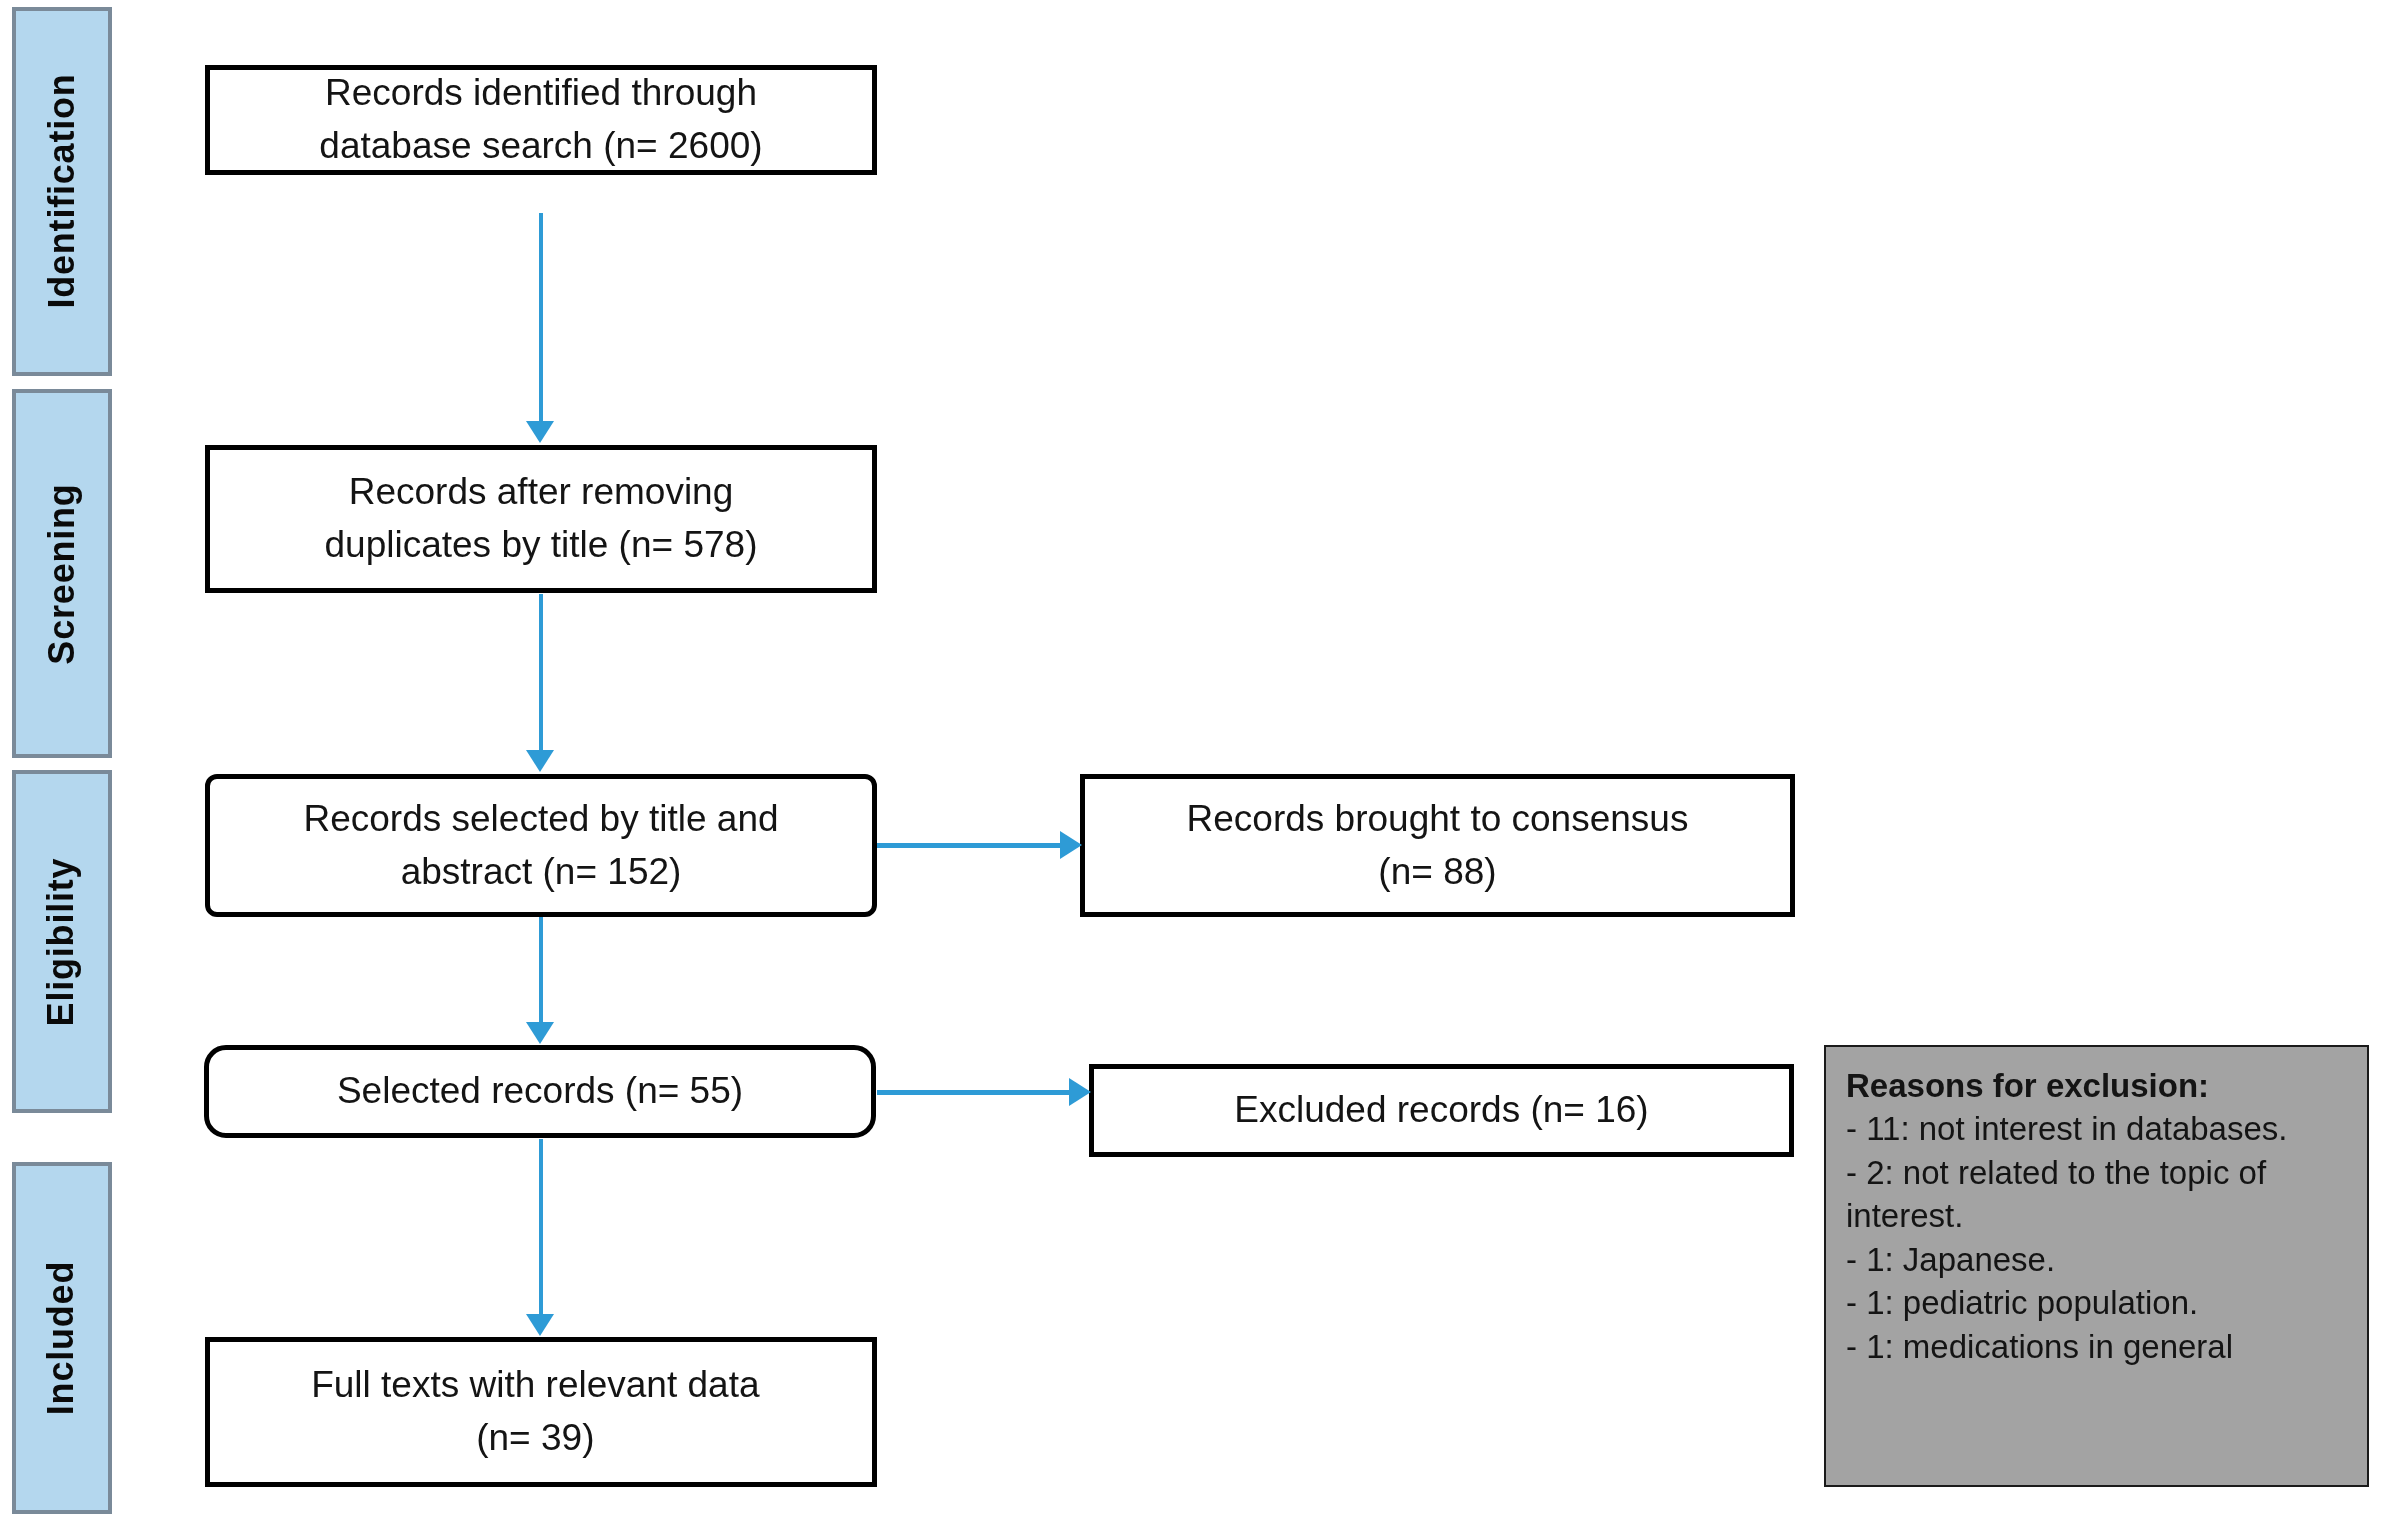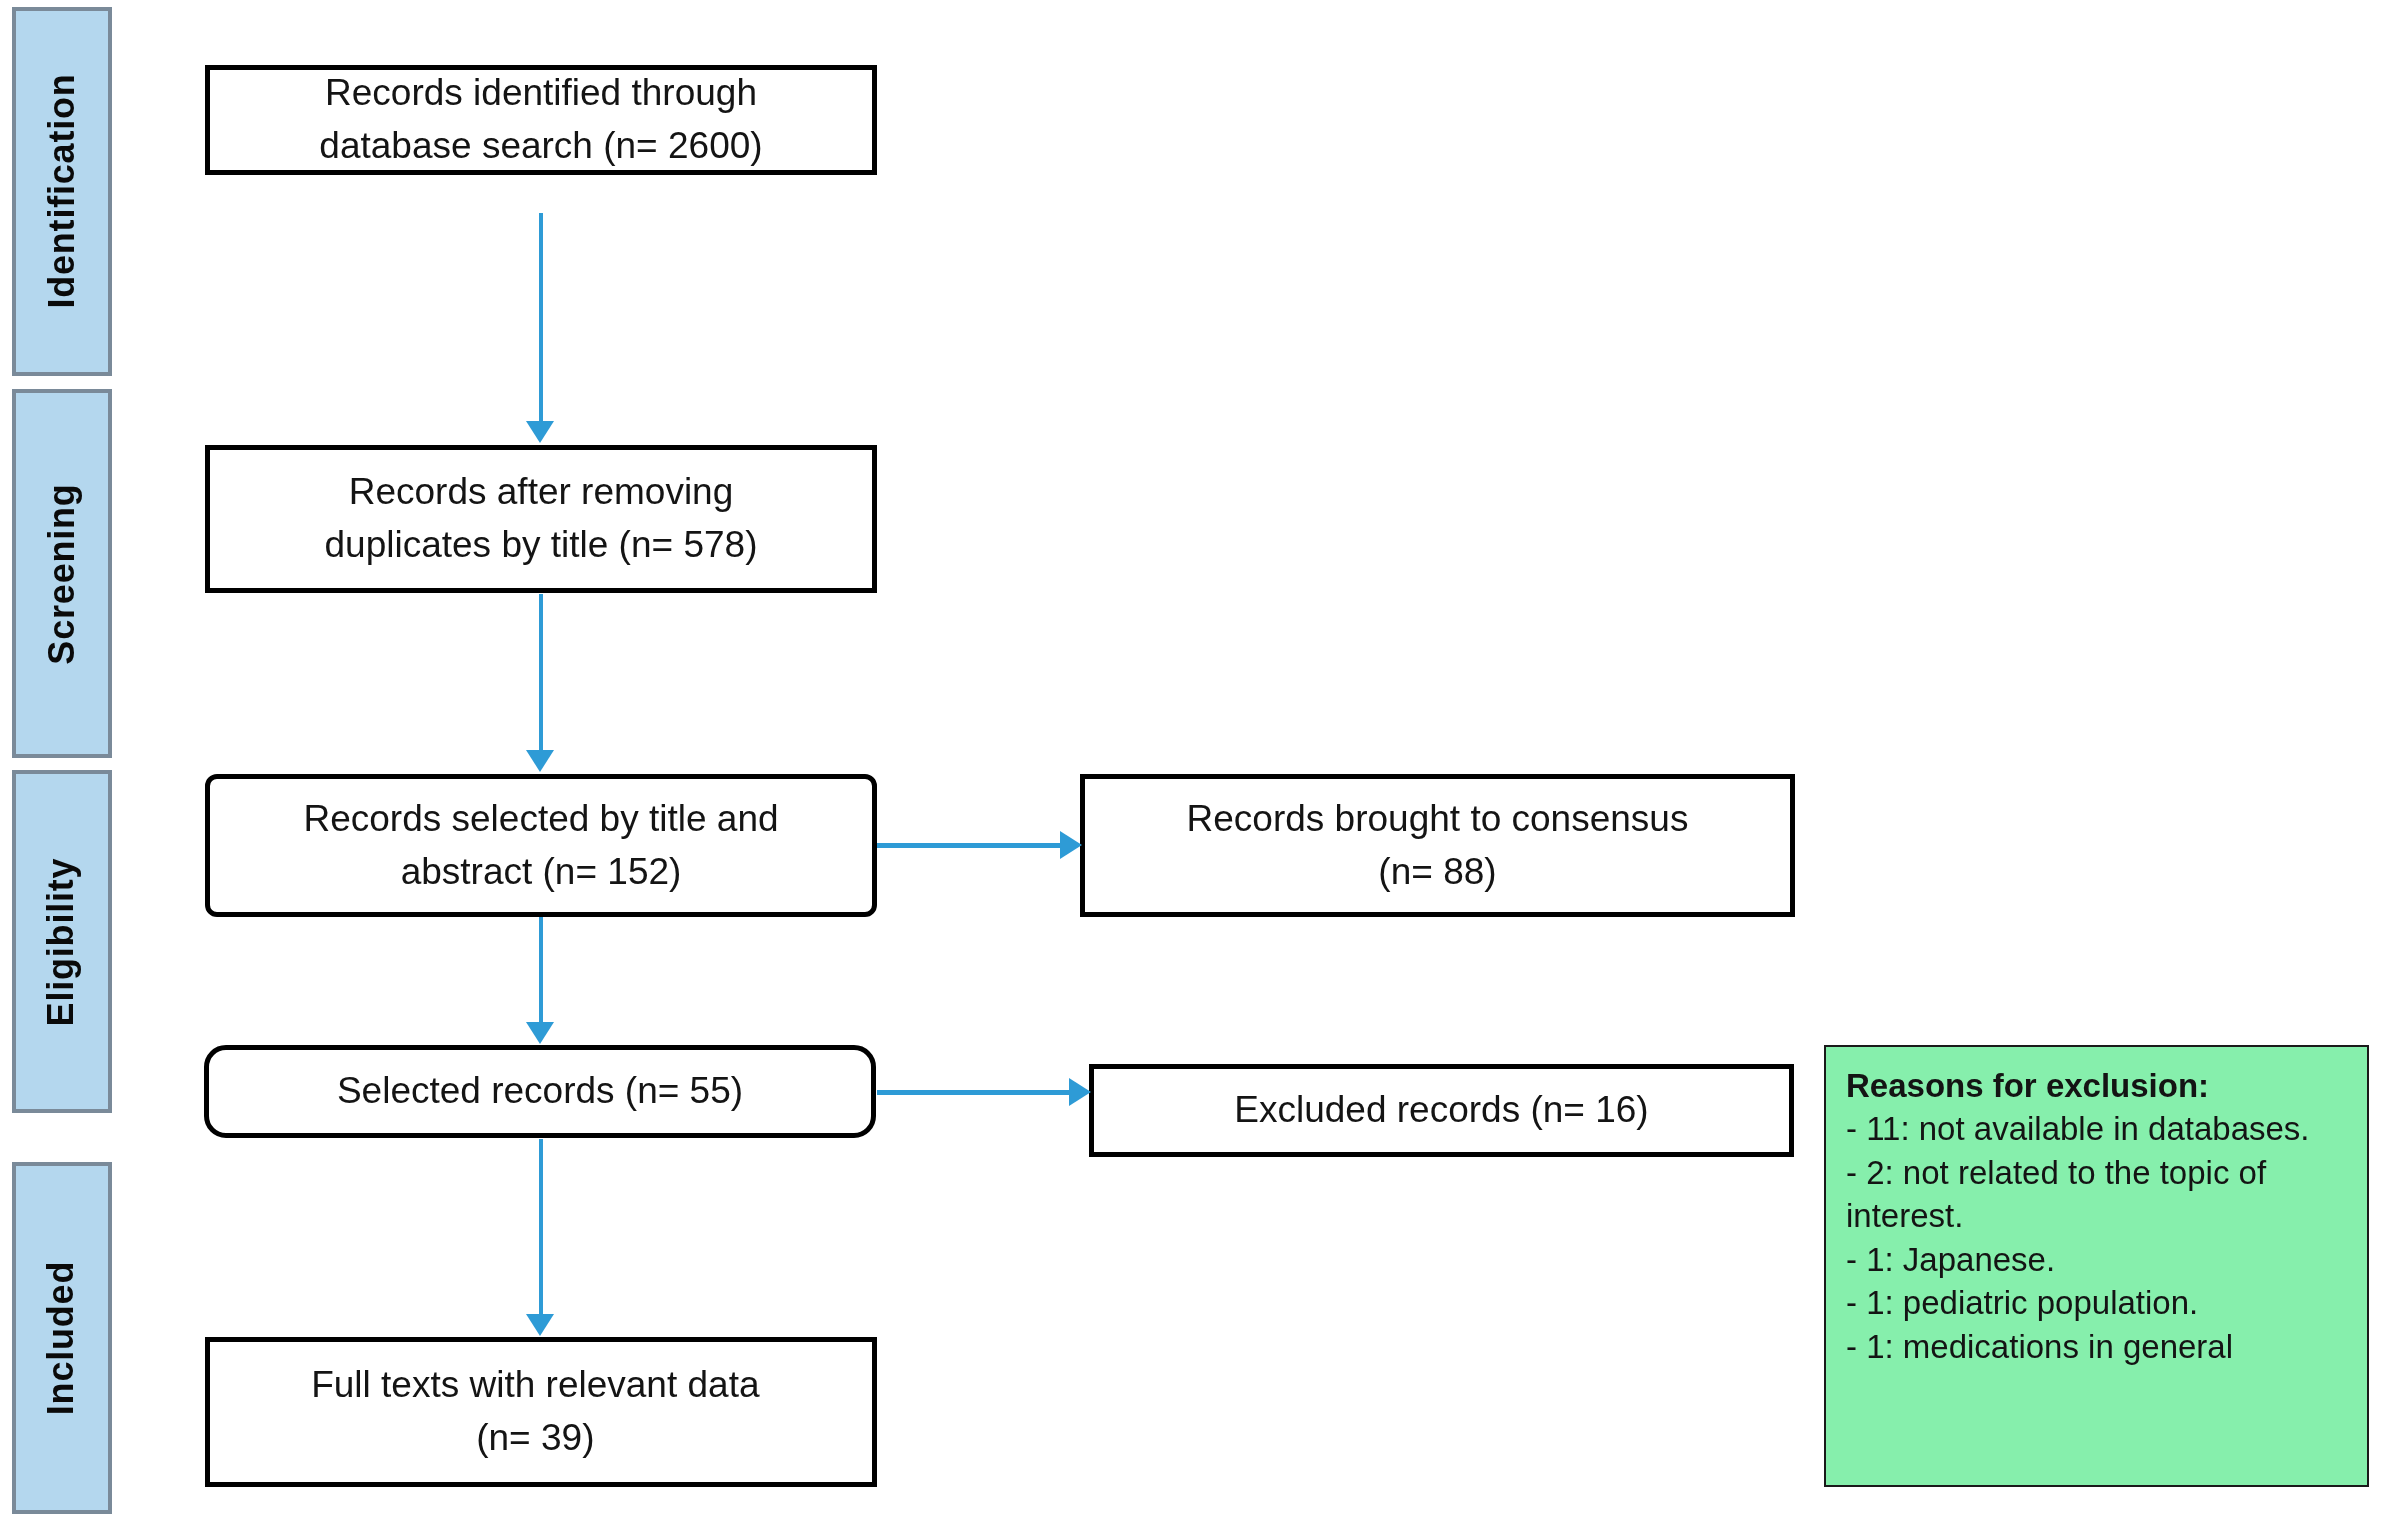--- a/index.html
+++ b/index.html
@@ -55,21 +55,21 @@
     font-size: 37px;
     line-height: 1.42;
     color: #141414;
     font-family: "Liberation Sans", sans-serif;
     white-space: pre-line;
   }
 
   
   .reasons-box {
     position: absolute;
-    background: #86efac;
+    background: #a3a3a3;
     border: 2.5px solid #1a1a1a;
     box-sizing: border-box;
     padding: 16.7px 18.3px 11.7px 20px;
     text-align: left;
   }
   .reasons-title {
     font-size: 33px;
     font-weight: bold;
     color: #141414;
     line-height: 1.32;
@@ -159,21 +159,21 @@
     <span class="box-text">Excluded records (n= 16)</span>
   </div>
 
   <div class="flow-box" style="left:205px; top:1337px; width:672px; height:150px;padding-left:7px;">
     <span class="box-text">Full texts with relevant data
 (n= 39)</span>
   </div>
 
   <div class="reasons-box" style="left:1824px; top:1045px; width:545px; height:442px;">
     <div class="reasons-title">Reasons for exclusion:</div>
-    <div class="reasons-item">- 11: not available in databases.</div>
+    <div class="reasons-item">- 11: not interest in databases.</div>
     <div class="reasons-item">- 2: not related to the topic of interest.</div>
     <div class="reasons-item">- 1: Japanese.</div>
     <div class="reasons-item">- 1: pediatric population.</div>
     <div class="reasons-item">- 1: medications in general</div>
   </div>
 
   <div class="v-line" style="left:539px; top:213px; height:210px;"></div>
   <div class="arrow-down" style="left:526px; top:421px;"></div>
 
   <div class="v-line" style="left:539px; top:594px; height:158px;"></div>

